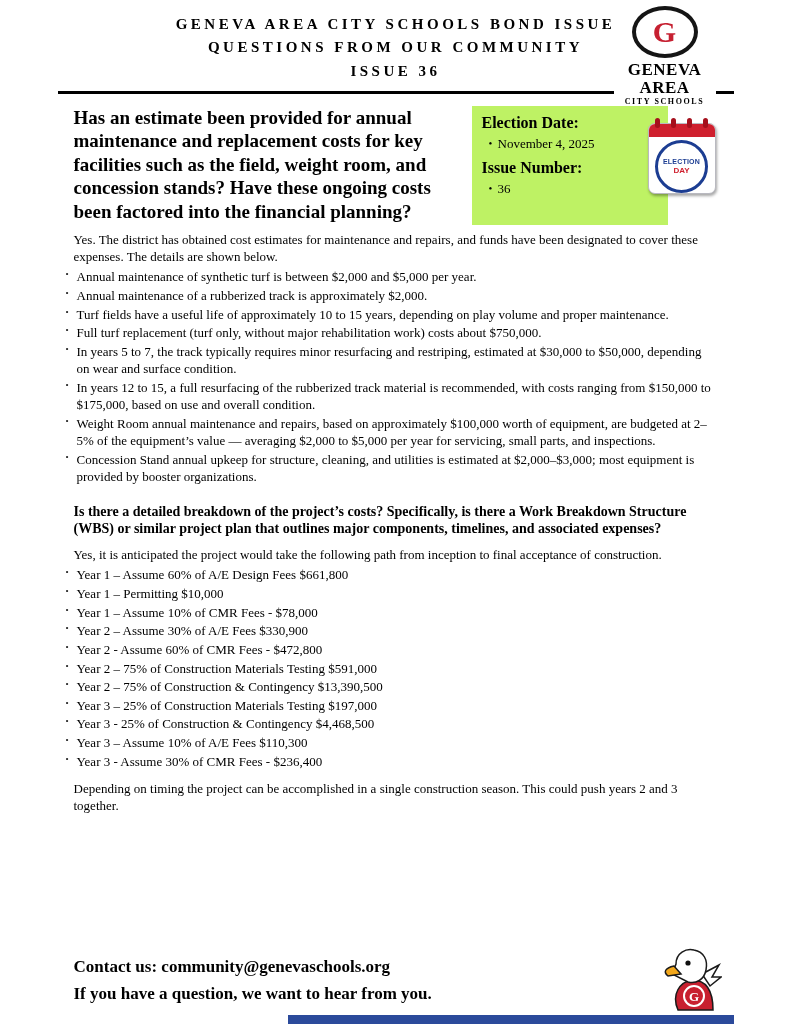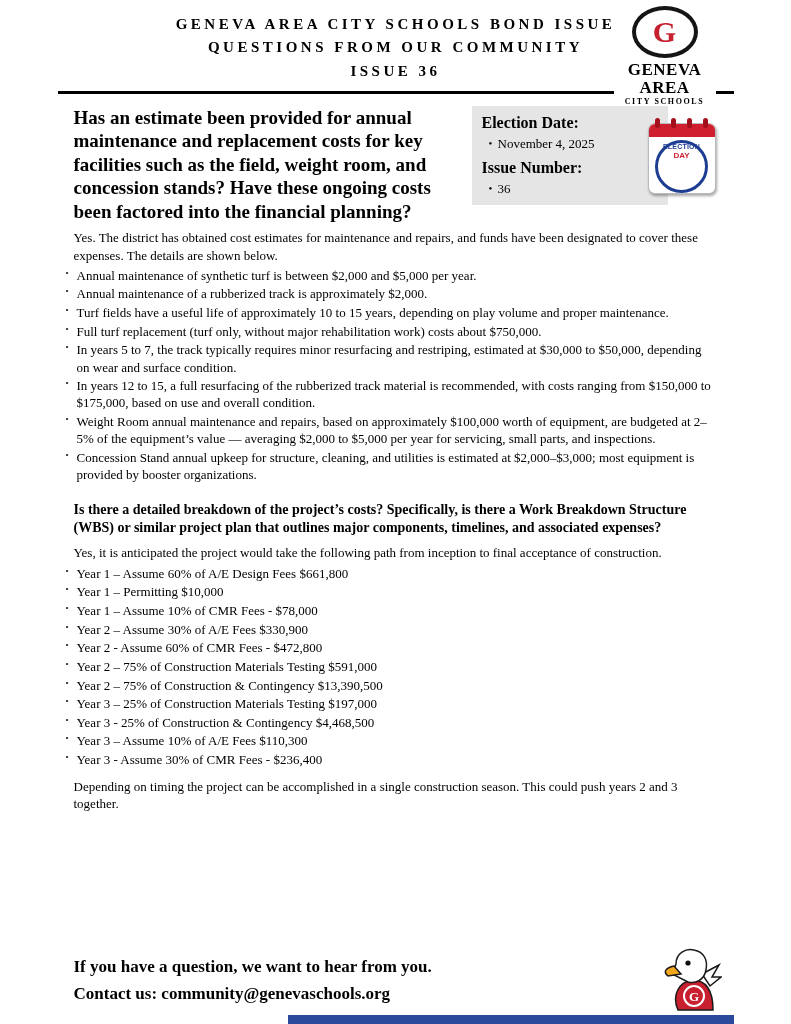--- a/index.html
+++ b/index.html
@@ -16,35 +16,35 @@
   .logo-oval{width:58px;height:44px;border:4px solid #151515;border-radius:50%;margin:0 auto 3px;
              display:flex;align-items:center;justify-content:center;background:#fff}
   .logo-oval span{color:#c62031;font-size:30px;font-weight:bold;line-height:1}
   .logo-name{font-size:17px;font-weight:bold;letter-spacing:.5px;line-height:1.04}
   .logo-sub{font-size:8px;font-weight:bold;letter-spacing:1.6px;margin-top:2px}
 
   
   .q1-row{display:flex;gap:10px;padding:12px 16px 0;align-items:flex-start}
   .question{font-size:19px;font-weight:bold;line-height:1.24;margin:0;flex:1}
   .info-area{position:relative;width:246px;flex:0 0 246px;min-height:102px}
-  .info-box{background:#e5e5e5;width:176px;padding:7px 10px 1px}
+  .info-box{background:#bef264;width:176px;padding:7px 10px 21px}
   .info-label{font-size:16px;font-weight:bold;line-height:1.3}
   .info-list{list-style:none;margin:2px 0 6px;padding-left:16px}
   .info-list li{font-size:13px;line-height:1.3;position:relative}
   .info-list li::before{content:"\2022";position:absolute;left:-9px;top:0;font-size:11px}
 
   
   .calendar{position:absolute;top:12px;right:2px;width:68px;height:76px}
   .cal-rings{position:absolute;top:0;left:7px;right:7px;height:10px;display:flex;justify-content:space-between;z-index:2}
   .cal-rings i{width:5px;height:10px;background:#a50f1c;border-radius:2.5px}
   .cal-body{position:absolute;top:5px;left:0;right:0;bottom:0;background:#fff;border:1px solid #b9b9c0;
             border-radius:7px;box-shadow:1px 2px 3px rgba(0,0,0,.35);overflow:hidden}
   .cal-top{height:13px;background:#cf1f2e}
   .cal-circle{width:47px;height:47px;border:3px solid #1c3d92;border-radius:50%;margin:3px auto 0;
-              display:flex;flex-direction:column;align-items:center;gap:1px;background:#fff}
+              display:flex;flex-direction:column;align-items:center;justify-content:center;gap:1px;background:#fff}
   .cal-text1{font-family:"Liberation Sans",sans-serif;font-size:7px;font-weight:bold;color:#1c3d92;letter-spacing:.2px}
   .cal-text2{font-family:"Liberation Sans",sans-serif;font-size:8px;font-weight:bold;color:#cf1f2e}
 
   
   .body-text{padding:6px 16px 0;font-size:13px;line-height:1.32;margin:0}
   .bullets{margin:3px 0 4px;padding:0 16px 0 19px;list-style:none}
   .bullets li{position:relative;font-size:13px;line-height:1.32;margin:1.5px 0}
   .bullets li::before{content:"\2022";position:absolute;left:-11px;top:1px;font-size:9px;color:#222}
 
   .question-full{font-size:14px;font-weight:bold;line-height:1.26;margin:0;padding:14px 16px 2px}
@@ -130,25 +130,25 @@
       <li>Year 2 – 75% of Construction Materials Testing $591,000</li>
       <li>Year 2 – 75% of Construction &amp; Contingency $13,390,500</li>
       <li>Year 3 – 25% of Construction Materials Testing $197,000</li>
       <li>Year 3 - 25% of Construction &amp; Contingency $4,468,500</li>
       <li>Year 3 – Assume 10% of A/E Fees $110,300</li>
       <li>Year 3 - Assume 30% of CMR Fees - $236,400</li>
     </ul>
   <p class="body-text">Depending on timing the project can be accomplished in a single construction season. This could push years 2 and 3 together.</p>
 
   <div class="footer">
-    <div>If you have a question, we want to hear from you.</div>
     <div>
       <span>Contact us:</span>
       <span>community@genevaschools.org</span>
     </div>
+    <div>If you have a question, we want to hear from you.</div>
   </div>
 
   <div class="mascot">
     <svg viewBox="0 0 64 68" width="64" height="68" aria-hidden="true">
       <path d="M44 30 L61 21 L54 33 L63 33 L52 42 Z" fill="#ffffff" stroke="#1a1a1a" stroke-width="1.5"></path>
       <path d="M20 66 C13 50 22 38 34 36 C48 36 55 46 55 66 Z" fill="#c8202f" stroke="#1a1a1a" stroke-width="1.5"></path>
       <path d="M18 20 C18 9 28 4 36 6 C46 8 50 16 48 26 C46 36 38 40 30 38 L14 30 Z" fill="#ffffff" stroke="#1a1a1a" stroke-width="1.5"></path>
       <path d="M16 22 C7 24 5 28 10 32 L23 30 Z" fill="#f2a71b" stroke="#1a1a1a" stroke-width="1.5"></path>
       <circle cx="30" cy="19" r="2.6" fill="#101010"></circle>
       <circle cx="36" cy="52" r="10" fill="#c8202f" stroke="#ffffff" stroke-width="2"></circle>

